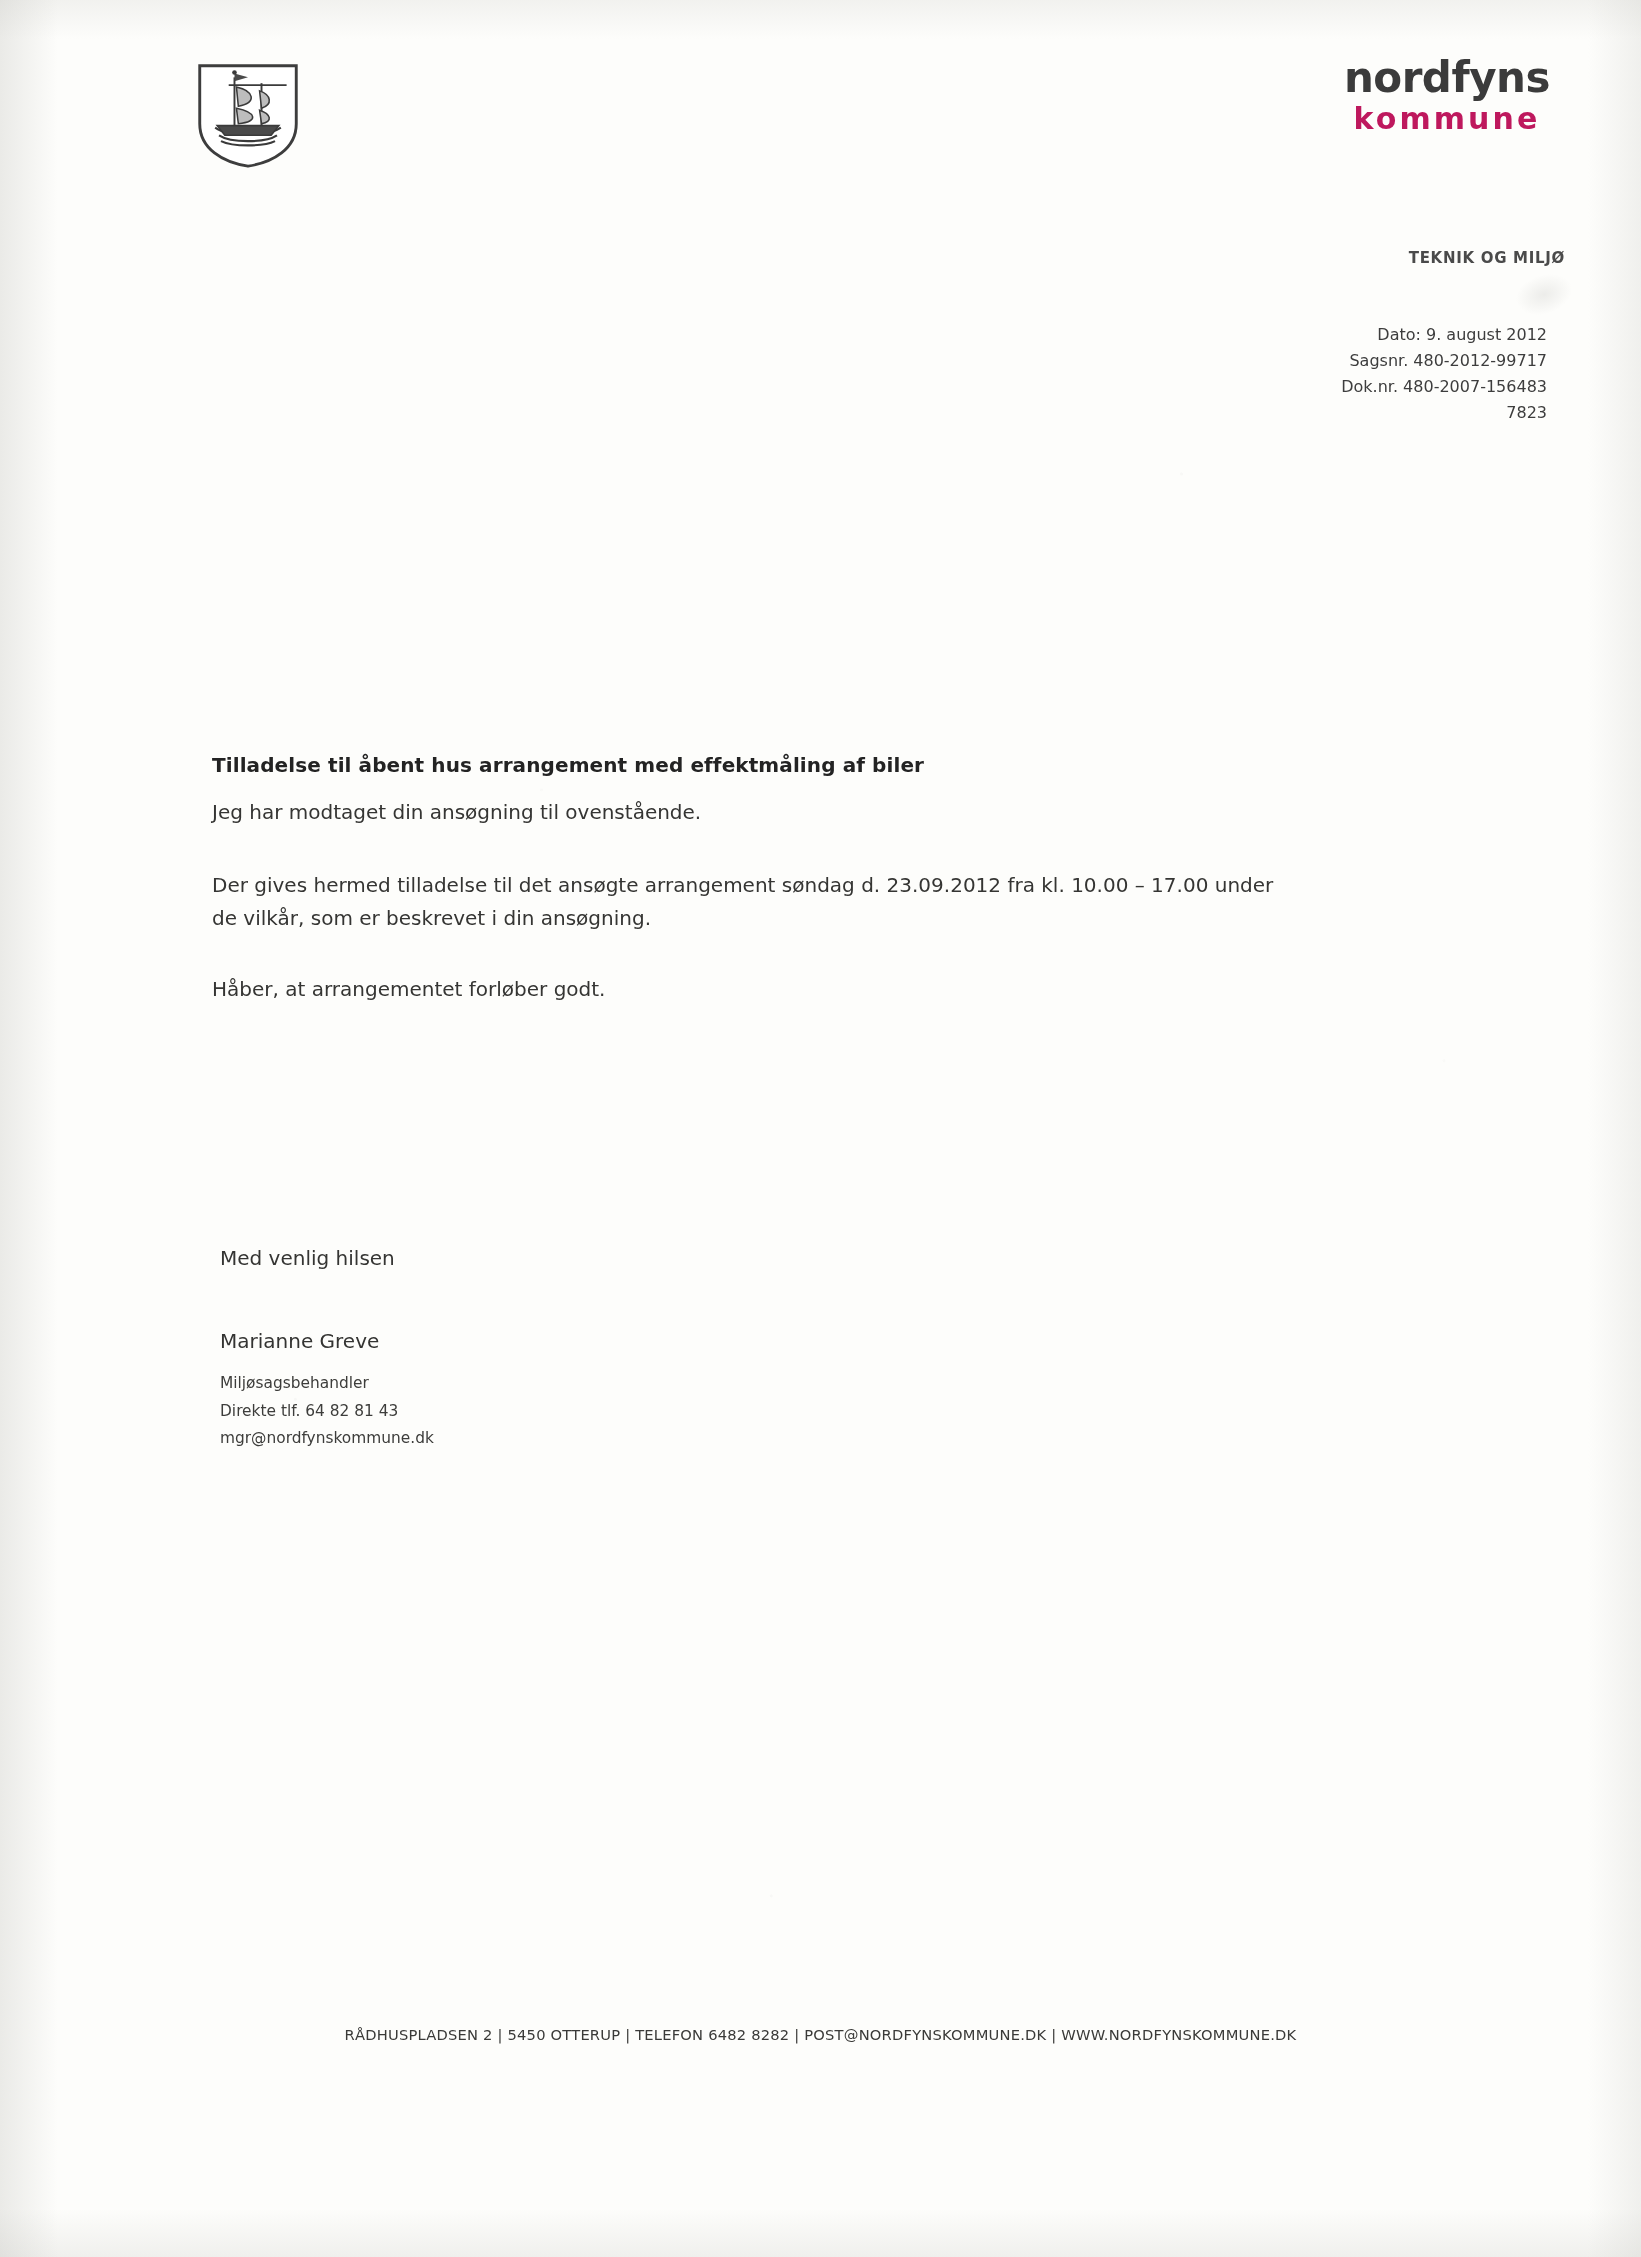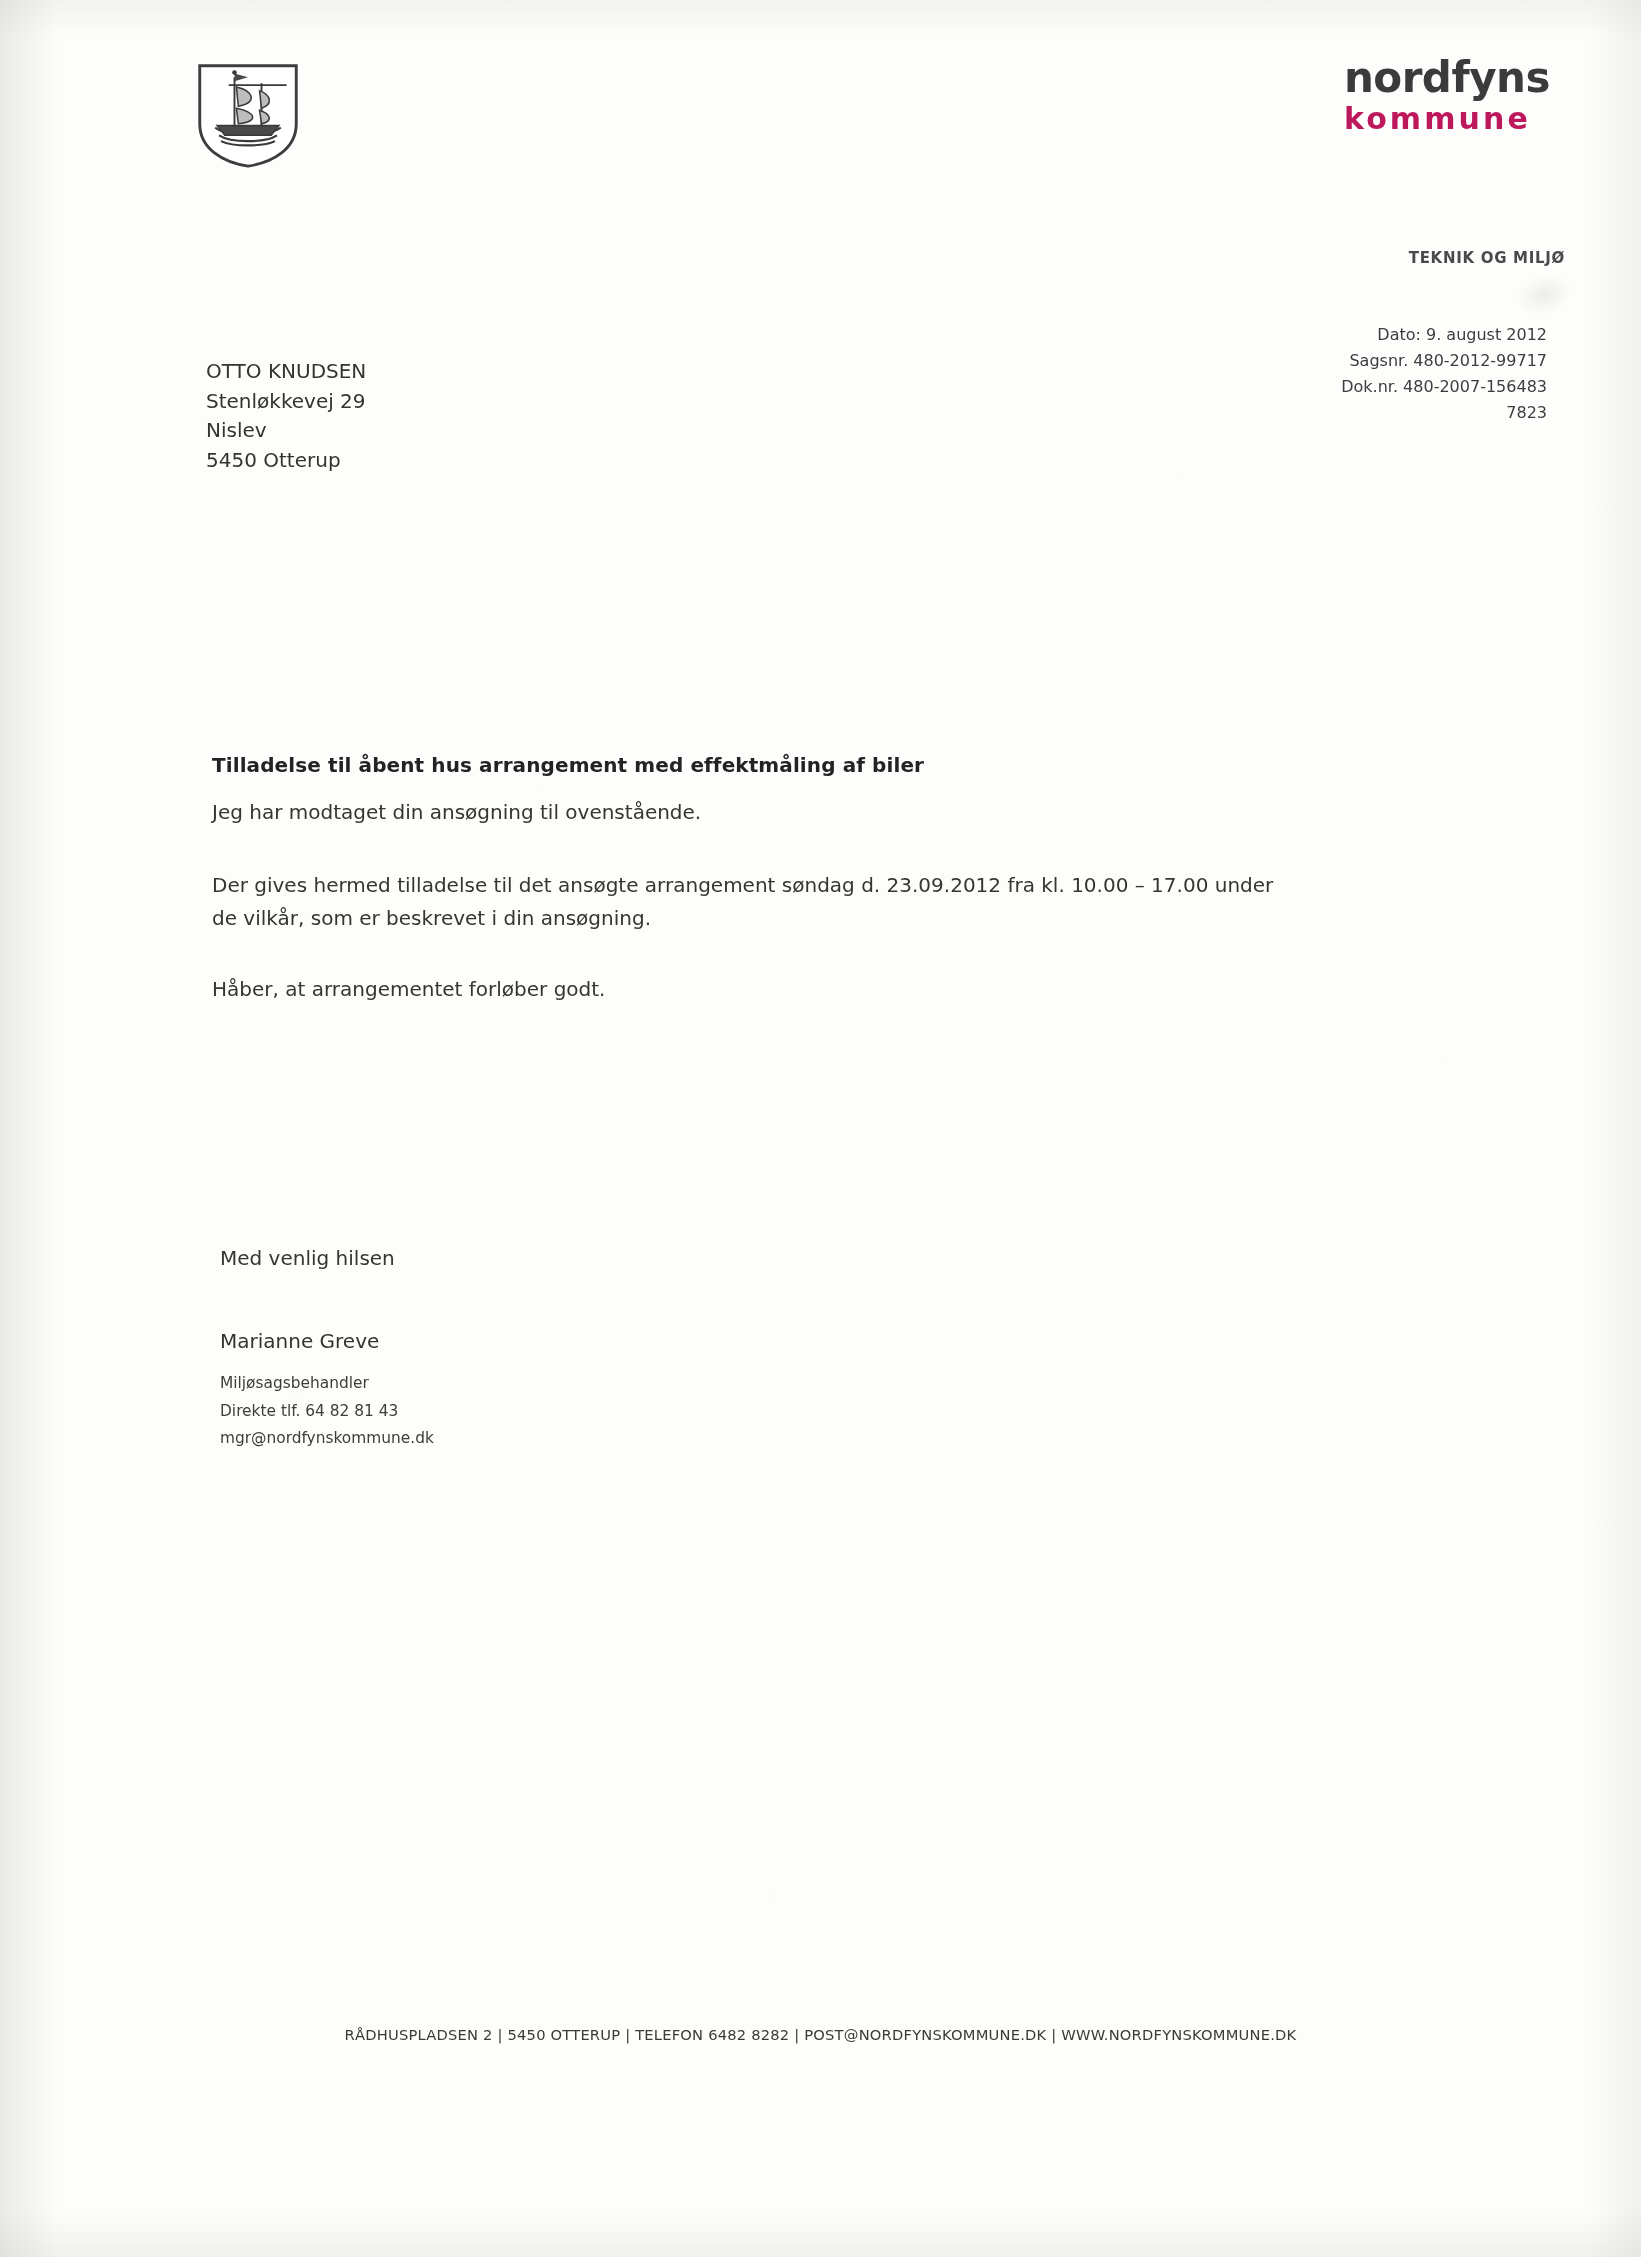--- a/index.html
+++ b/index.html
@@ -49,21 +49,21 @@
     width: 116px;
     height: 111px;
   }
   .crest svg { display: block; }
 
   
   .logo {
     position: absolute;
     right: 91px;
     top: 56px;
-    text-align: left;
+    text-align: center;
   }
   .logo-top {
     font-family: "DejaVu Sans", sans-serif;
     font-weight: 700;
     font-size: 42px;
     letter-spacing: -0.5px;
     color: #3b3b3b;
     line-height: 1.05;
   }
   .logo-bottom {
@@ -214,26 +214,20 @@
 
   <div class="dept">TEKNIK OG MILJØ</div>
 
   <div class="meta">
     <div>Dato: 9. august 2012</div>
     <div>Sagsnr. 480-2012-99717</div>
     <div>Dok.nr. 480-2007-156483</div>
     <div>7823</div>
   </div>
 
-  <div class="recipient">
-    <div>OTTO KNUDSEN</div>
-    <div>Stenløkkevej 29</div>
-    <div>Nislev</div>
-    <div>5450 Otterup</div>
-  </div>
 
   <div class="body">
     <h1 class="doc-title">Tilladelse til åbent hus arrangement med effektmåling af biler</h1>
     <p class="para">Jeg har modtaget din ansøgning til ovenstående.</p>
     <p class="para tight">Der gives hermed tilladelse til det ansøgte arrangement søndag d. 23.09.2012 fra kl. 10.00 – 17.00 under de vilkår, som er beskrevet i din ansøgning.</p>
     <p class="para">Håber, at arrangementet forløber godt.</p>
   </div>
 
   <div class="signoff">
     <div class="sign-hello">Med venlig hilsen</div>

